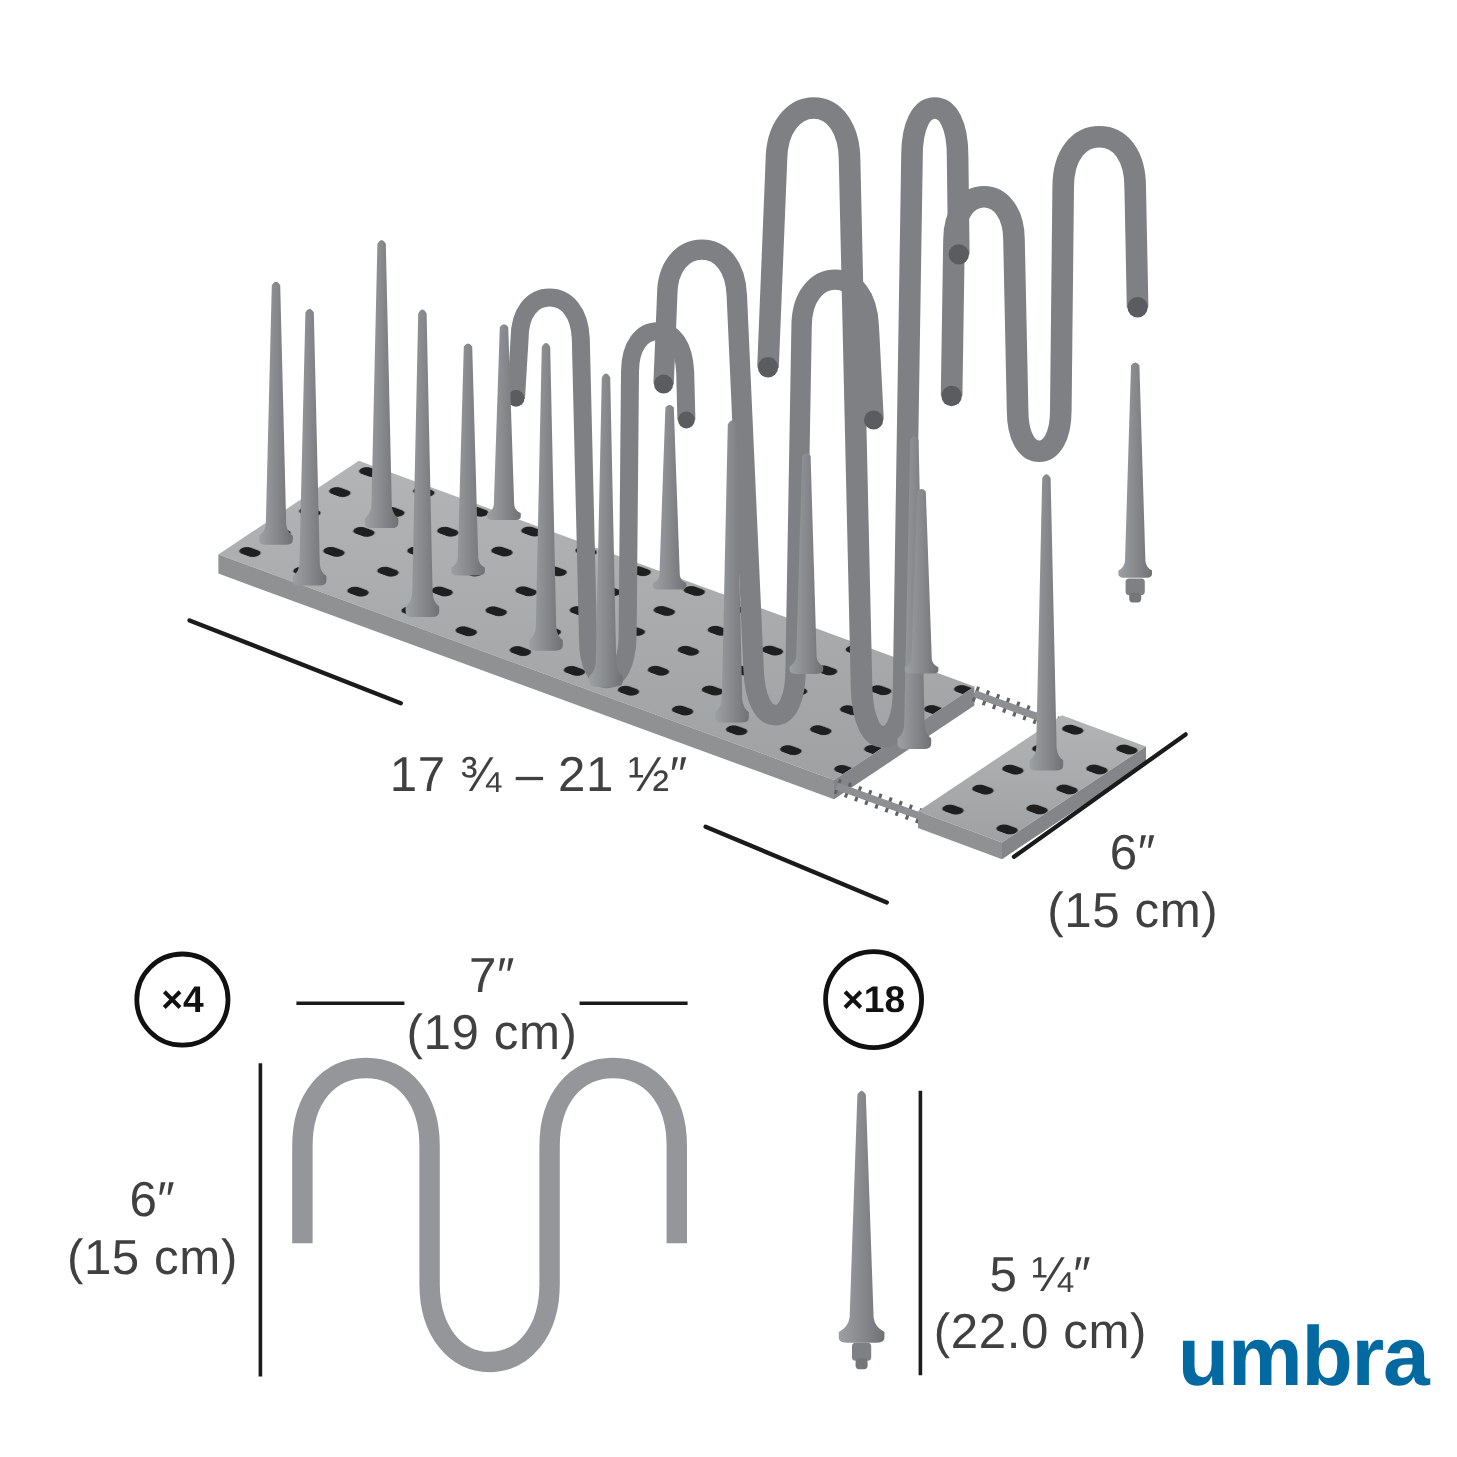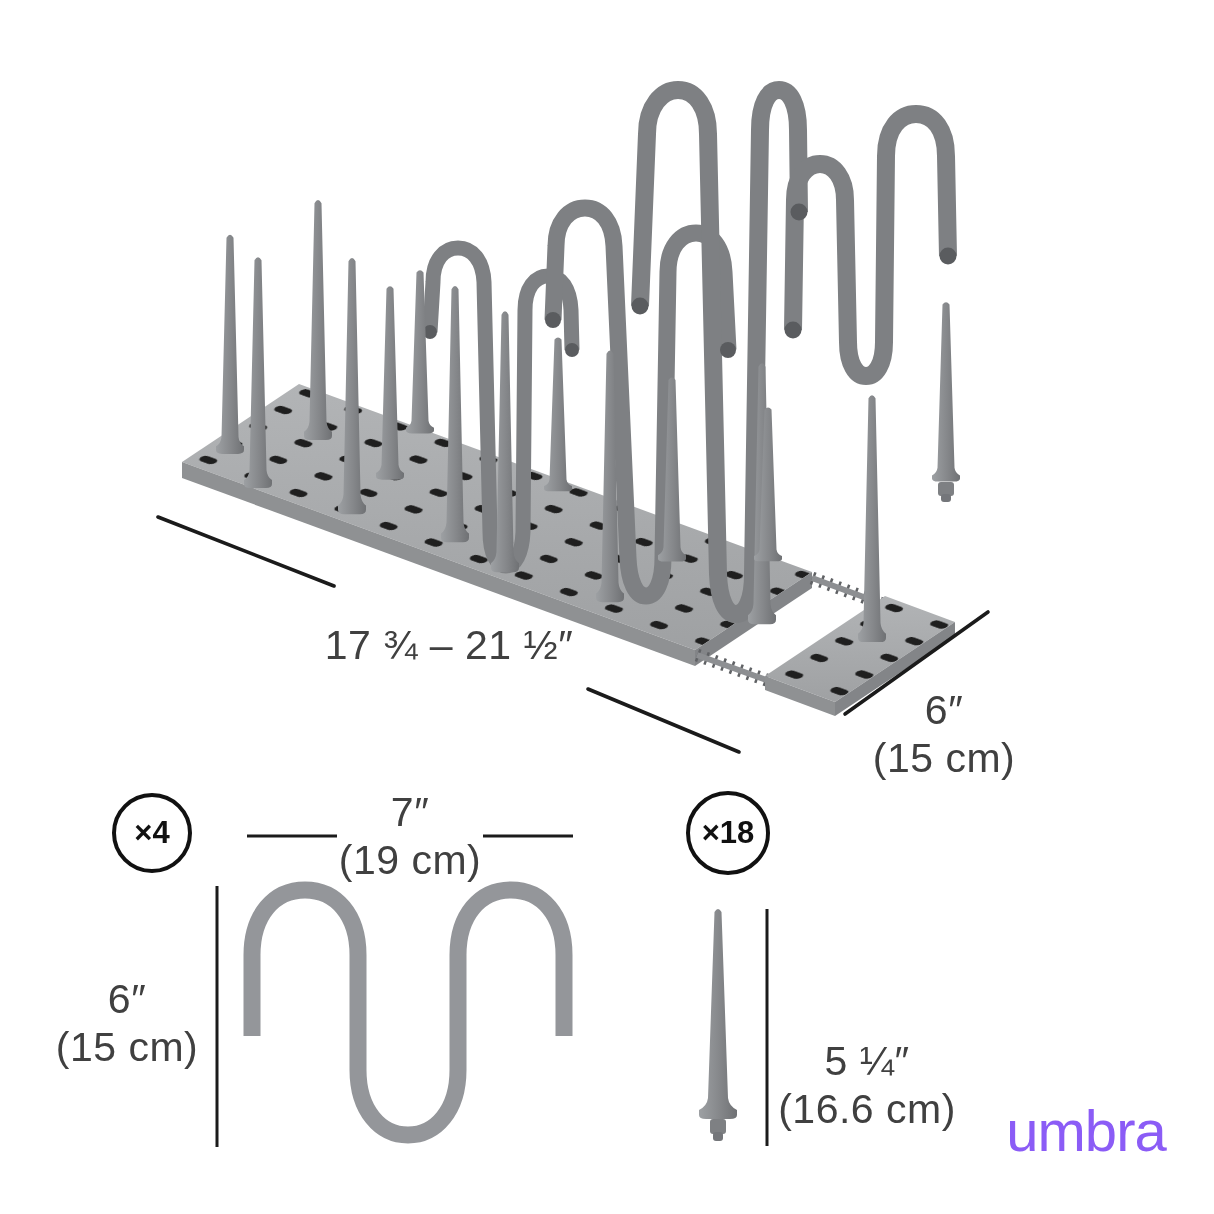--- a/index.html
+++ b/index.html
@@ -5,22 +5,22 @@
   html,body{margin:0;padding:0;background:#ffffff;}
   .stage{position:relative;width:1214px;height:1214px;background:#ffffff;overflow:hidden;
          font-family:"Liberation Sans","DejaVu Sans",sans-serif;color:#1b1b1b;}
   .art{position:absolute;left:0;top:0;}
   .dim-label{position:absolute;transform:translate(-50%,-50%);text-align:center;
              font-size:41px;line-height:1.16;letter-spacing:0.5px;white-space:nowrap;color:#404040;}
   .dim-label span{display:block;}
   .count-badge{position:absolute;transform:translate(-50%,-50%);width:72px;height:72px;
                border:4px solid #111111;border-radius:50%;display:flex;align-items:center;
                justify-content:center;font-size:31px;font-weight:700;color:#111111;background:#ffffff;}
-  .brand-logo{position:absolute;transform:translate(-50%,-50%);font-size:58px;font-weight:400;
-              letter-spacing:-1px;color:#8b5cf6;}
+  .brand-logo{position:absolute;transform:translate(-50%,-50%);font-size:70px;font-weight:700;
+              letter-spacing:-1px;color:#0369a1;}
 </style>
 </head>
 <body>
 
 <div class="stage">
 
   <svg class="art" width="1214" height="1214" viewBox="0 0 1214 1214">
     <defs>
       <linearGradient id="gPeg" x1="0" y1="0" x2="1" y2="0">
         <stop offset="0" stop-color="#9da0a3"></stop>
@@ -144,18 +144,18 @@
     <span>6″</span>
     <span>(15 cm)</span>
   </div>
 
   <div class="count-badge" style="left:728px;top:833px;width:76px;height:76px;">
     <span>×18</span>
   </div>
 
   <div class="dim-label" style="left:867px;top:1086px;">
     <span>5 ¼″</span>
-    <span>(16.6 cm)</span>
+    <span>(22.0 cm)</span>
   </div>
 
   <div class="brand-logo" style="left:1086px;top:1130px;">umbra</div>
 
 </div>
 
 </body></html>

